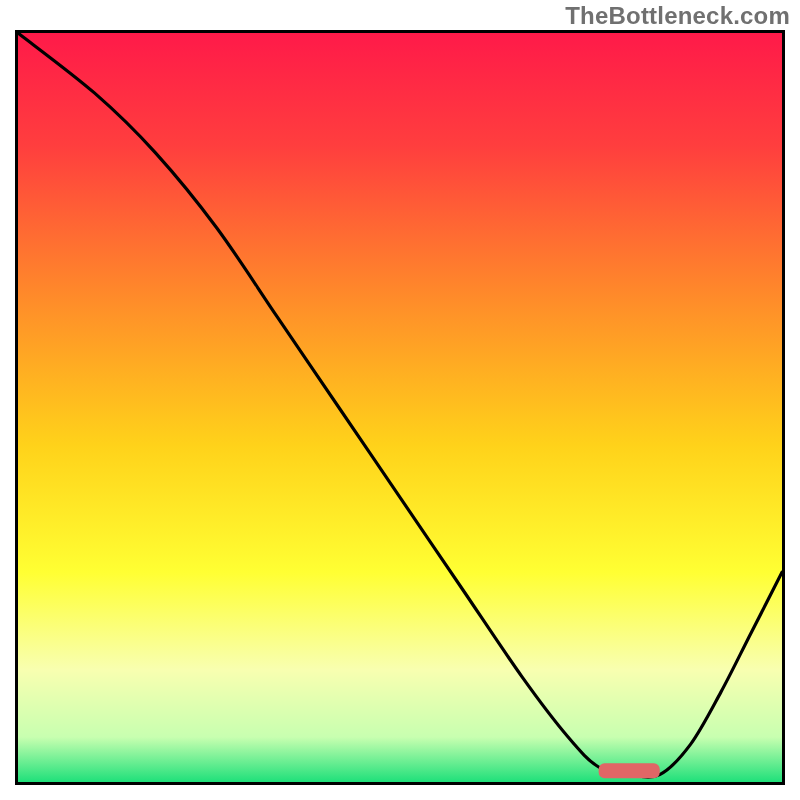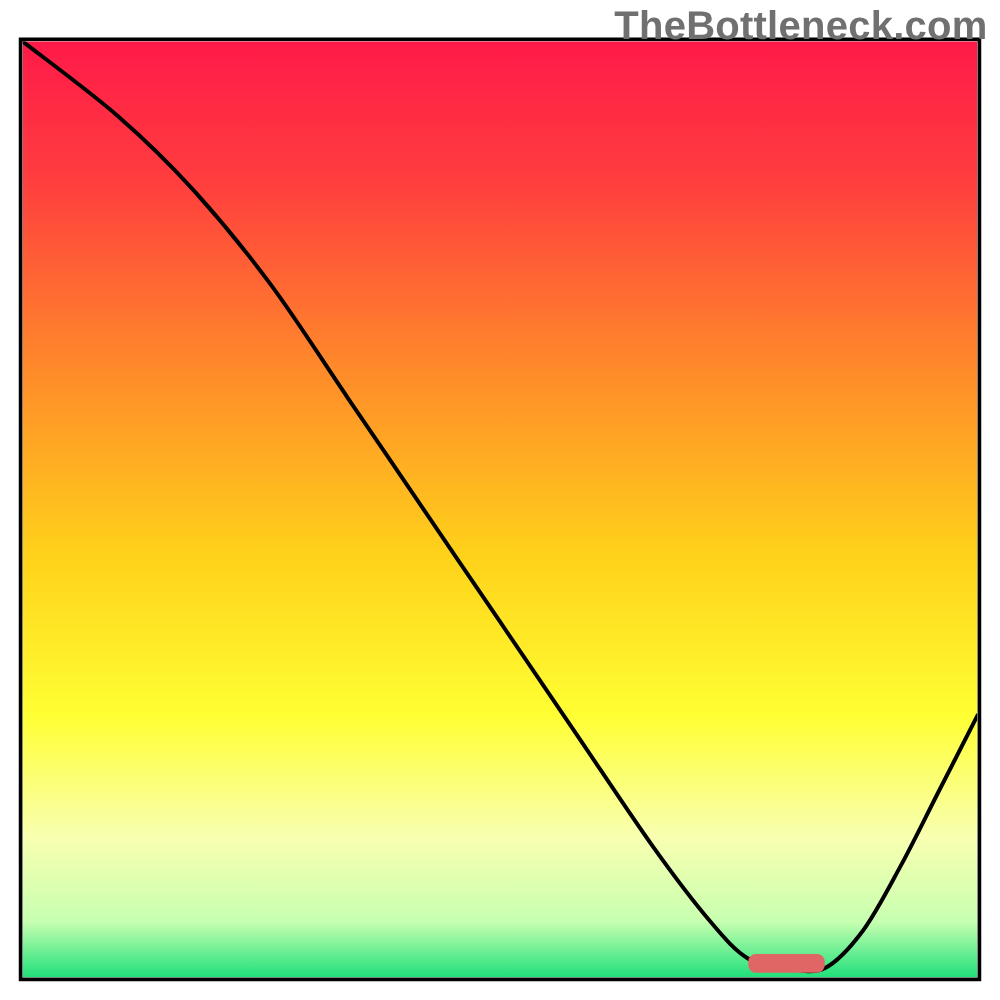--- a/index.html
+++ b/index.html
@@ -13,21 +13,21 @@
   }
   .stage {
     position: relative;
     width: 800px;
     height: 800px;
   }
   .watermark {
     position: absolute;
     top: 2px;
     right: 10px;
-    font-size: 32px;
+    font-size: 24px;
     font-weight: 600;
     color: #707070;
     letter-spacing: 0.2px;
     z-index: 5;
   }
   .plot-frame {
     position: absolute;
     left: 15px;
     top: 30px;
     width: 770px;

